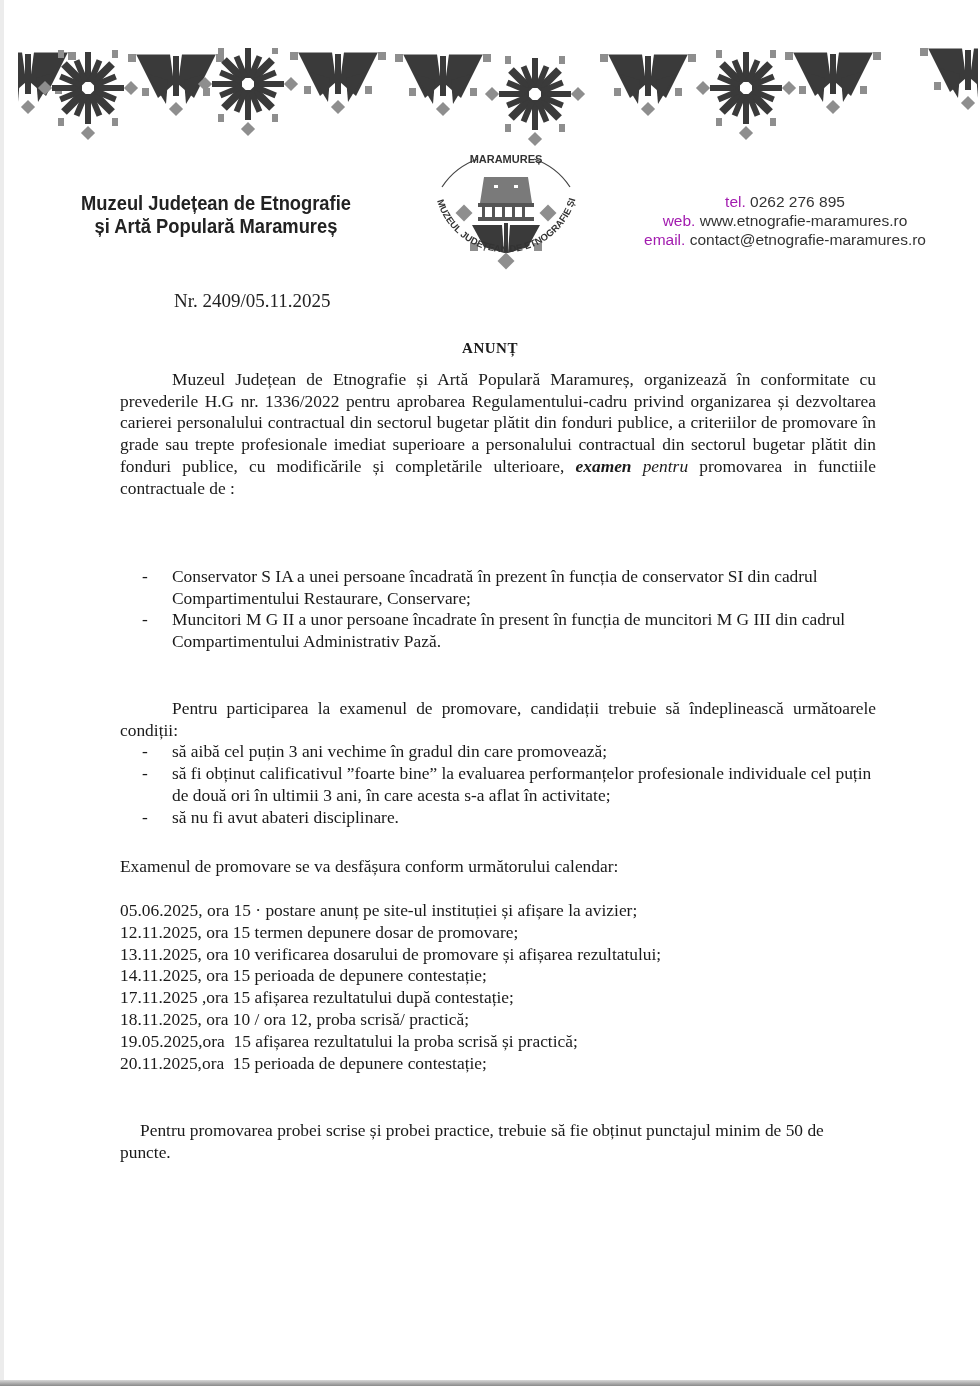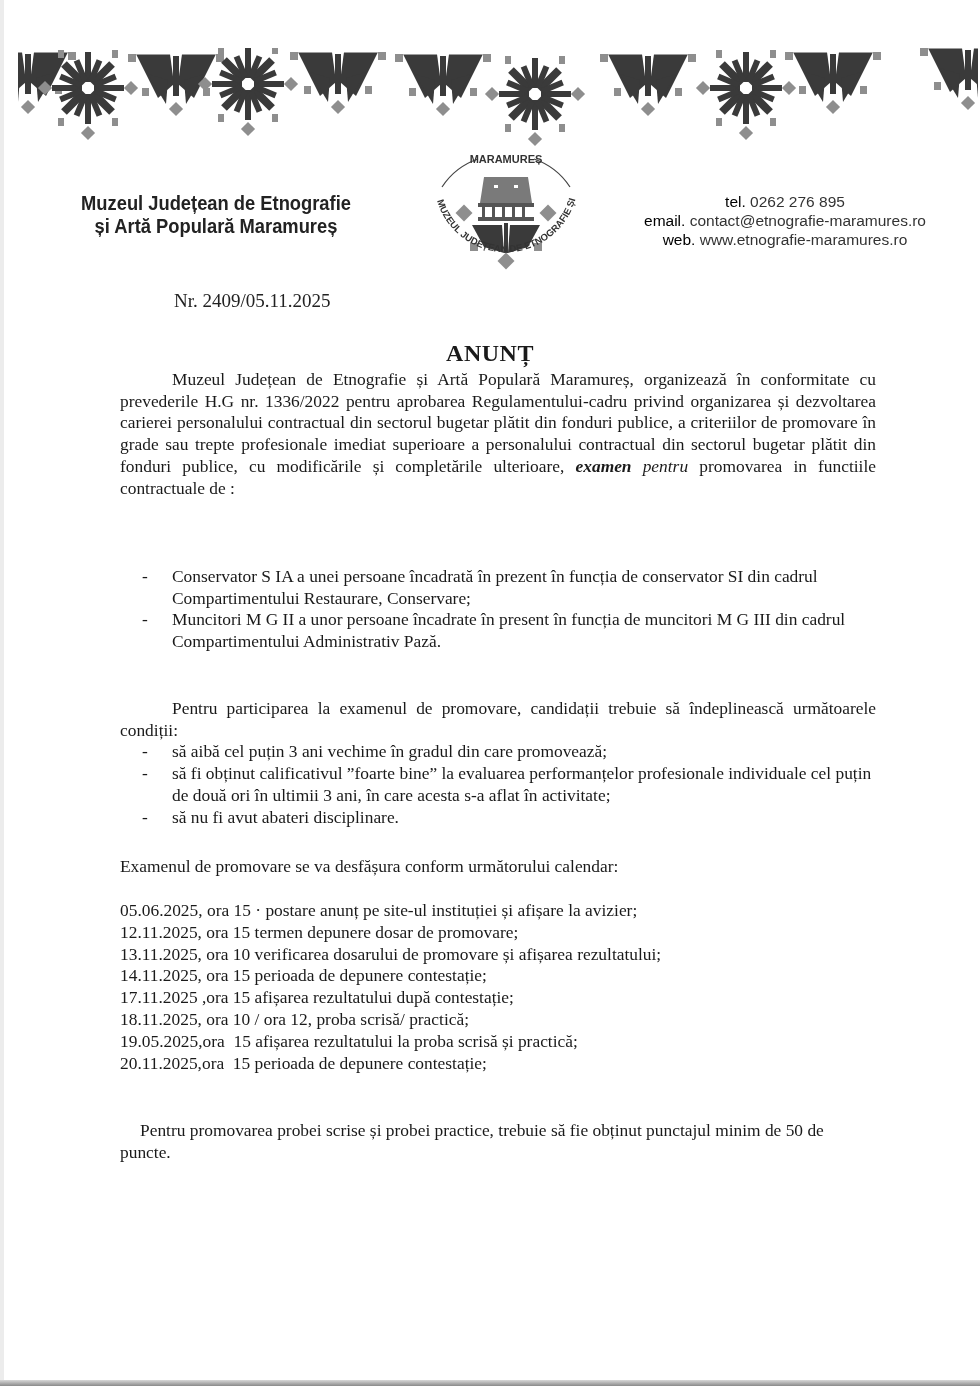--- a/index.html
+++ b/index.html
@@ -17,27 +17,27 @@
     .org-name {
       position:absolute; left:60px; top:192px; width:312px; text-align:center;
       font-family:"Liberation Sans", sans-serif; font-weight:bold; font-size:19.5px; line-height:23px; color:#222;
       transform:scaleX(0.94); transform-origin:center;
     }
     .logo { position:absolute; left:422px; top:143px; width:168px; height:160px; }
     .contact {
       position:absolute; left:610px; top:192px; width:350px; text-align:center;
       font-family:"Liberation Sans", sans-serif; font-size:15.5px; line-height:19px; color:#333;
     }
-    .contact .lbl { color:#000000; }
+    .contact .lbl { color:#a21caf; }
     .doc-number { position:absolute; left:174px; top:290px; font-size:19px; color:#222; }
 
     
     .title {
       position:absolute; left:0; width:980px; top:340px; text-align:center;
-      font-weight:bold; font-size:24px; letter-spacing:0.5px;
+      font-weight:bold; font-size:15px; letter-spacing:0.5px;
     }
     .body { position:absolute; left:120px; width:756px; font-size:17.4px; line-height:21.7px; }
     .justify { text-align:justify; text-align-last:left; }
     .indent { text-indent:52px; }
     .intro { top:369px; }
     .list { list-style:none; margin:0; padding:0; }
     .list li { position:relative; padding-left:52px; }
     .list li .dash { position:absolute; left:22px; top:0; }
     .positions { top:566px; }
     .conditions-block { top:698px; }
@@ -166,26 +166,26 @@
     </text>
   </svg>
 </div>
 
 <div class="contact">
   <div>
     <span class="lbl">tel.</span>
     <span>0262 276 895</span>
   </div>
   <div>
+    <span class="lbl">web.</span>
+    <span>www.etnografie-maramures.ro</span>
+  </div>
+  <div>
     <span class="lbl">email.</span>
     <span>contact@etnografie-maramures.ro</span>
-  </div>
-  <div>
-    <span class="lbl">web.</span>
-    <span>www.etnografie-maramures.ro</span>
   </div>
 </div>
 
 <div class="doc-number">Nr. 2409/05.11.2025</div>
 
 <div class="title">ANUNȚ</div>
 
 <div class="body intro justify indent"><span>Muzeul Județean de Etnografie și Artă Populară Maramureș, organizează în conformitate cu prevederile H.G nr. 1336/2022 pentru aprobarea Regulamentului-cadru privind organizarea și dezvoltarea carierei personalului contractual din sectorul bugetar plătit din fonduri publice, a criteriilor de promovare în grade sau trepte profesionale imediat superioare a personalului contractual din sectorul bugetar plătit din fonduri publice, cu modificările și completările ulterioare, </span><b><i>examen</i></b><i> pentru</i><span> promovarea in functiile contractuale de :</span></div>
 
 <ul class="body list positions">

